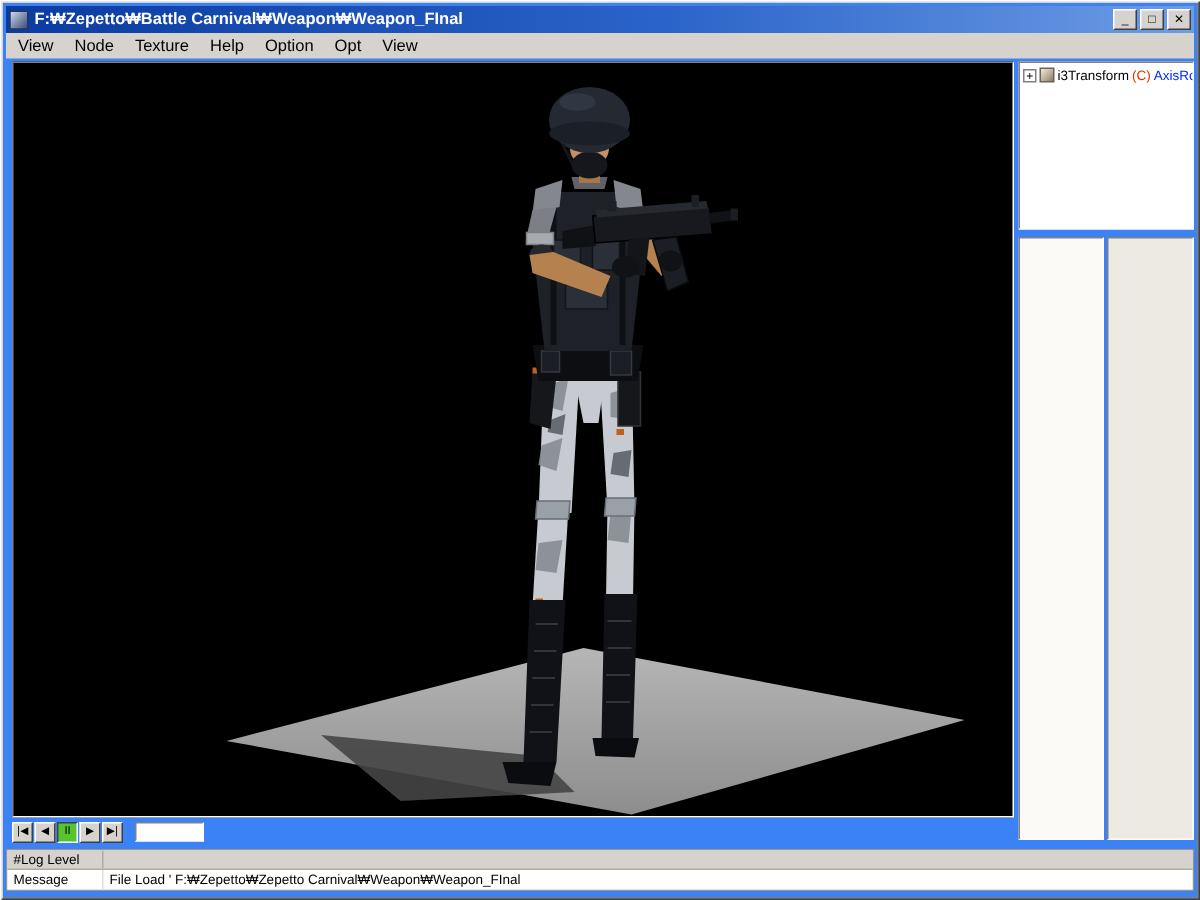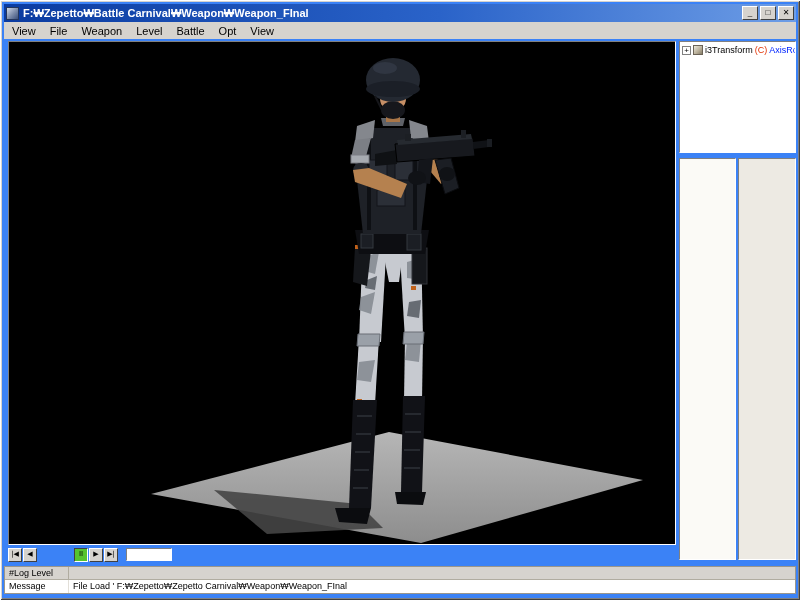--- a/index.html
+++ b/index.html
@@ -48,21 +48,21 @@
   .side-panel-right {
     position:absolute; left:738px; top:158px; width:58px; height:402px; background:#edeae3;
     border:1px solid; border-color:#808080 #ffffff #ffffff #808080;
   }
   .playback { position:absolute; left:8px; top:547px; height:15px; display:flex; gap:1px; align-items:center; }
   .pb {
     width:14px; height:14px; background:#d6d3ce; border:1px solid; border-color:#ffffff #404040 #404040 #ffffff;
     font-size:7px; line-height:1; display:flex; align-items:center; justify-content:center; padding:0; color:#000; cursor:default;
     font-family:"DejaVu Sans",sans-serif;
   }
-  .pb.active { background:#55c42e; border-color:#404040 #ffffff #ffffff #404040;margin-left:36px; }
+  .pb.active { background:#55c42e; border-color:#404040 #ffffff #ffffff #404040; }
   .frame-field {
     margin-left:7px; width:46px; height:13px; background:#fff; border:1px solid; border-color:#808080 #ffffff #ffffff #808080;
     font-size:10px; padding:0 2px; font-family:"Liberation Sans",sans-serif;
   }
   .log-panel {
     position:absolute; left:4px; top:566px; width:792px; height:28px; background:#ffffff;
     border:1px solid #9a968c; font-size:9px; color:#000;
   }
   .log-header { height:13px; background:#d6d3ce; display:flex; border-bottom:1px solid #b0aca0;flex-direction:column; }
   .log-col1 { width:64px; padding:1px 4px; border-right:1px solid #b0aca0; white-space:nowrap; overflow:hidden; }
@@ -80,24 +80,24 @@
     <span class="title-text">F:₩Zepetto₩Battle Carnival₩Weapon₩Weapon_FInal</span>
     <span class="win-btns">
       <button class="winbtn">_</button>
       <button class="winbtn">□</button>
       <button class="winbtn">✕</button>
     </span>
   </div>
 
   <div class="menubar">
     <span class="menu-item">View</span>
-    <span class="menu-item">File</span>
-    <span class="menu-item">Weapon</span>
-    <span class="menu-item">Level</span>
-    <span class="menu-item">Battle</span>
+    <span class="menu-item">Node</span>
+    <span class="menu-item">Texture</span>
+    <span class="menu-item">Help</span>
+    <span class="menu-item">Option</span>
     <span class="menu-item">Opt</span>
     <span class="menu-item">View</span>
   </div>
 
   <div class="viewport">
     <svg width="666" height="502" viewBox="0 0 666 502">
       <defs>
         <linearGradient id="floorG" x1="0" y1="0" x2="0" y2="1">
           <stop offset="0" stop-color="#b6b6b6"></stop>
           <stop offset="1" stop-color="#8d8d8d"></stop>

